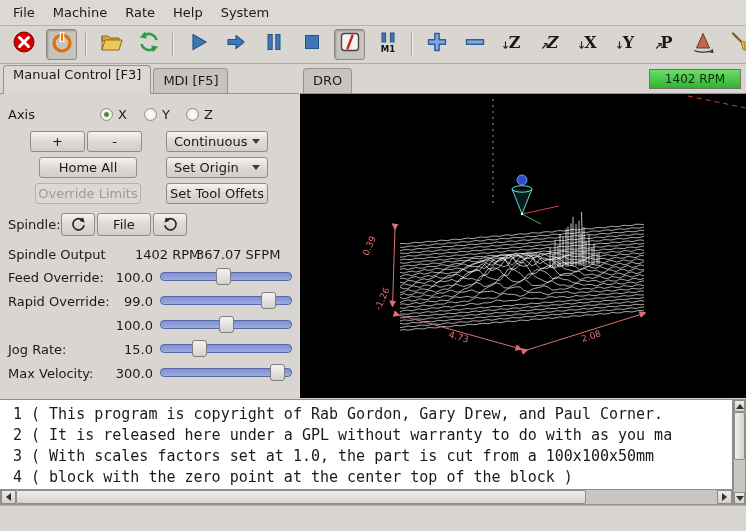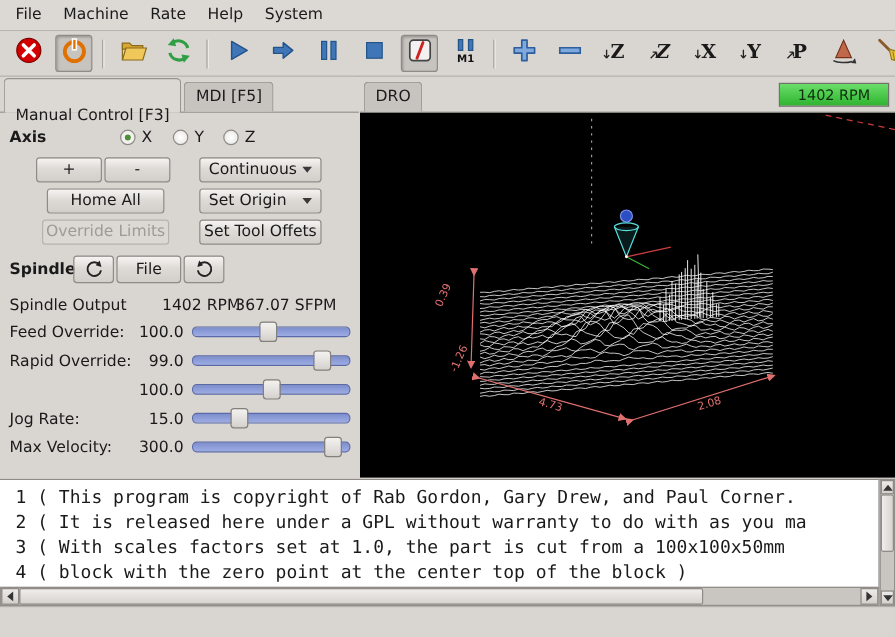--- a/index.html
+++ b/index.html
@@ -22,25 +22,25 @@
   .tsep{width:2px;height:24px;border-left:1px solid #a7a4a0;border-right:1px solid #f2f0ee;margin:0 1px;flex:none}
   .vl{font-family:"DejaVu Serif",serif;font-weight:bold;font-size:16px;fill:#1a1a1a;text-anchor:middle}
   .vl.it{font-style:italic}
   .m1t{font-family:"DejaVu Sans",sans-serif;font-weight:bold;font-size:8.5px;fill:#111;text-anchor:middle}
 
   
   .tabbar{position:absolute;top:0;left:0;right:0;height:30px;border-bottom:1px solid #979490;
           display:flex;align-items:flex-end;padding-left:3px}
   .tab{height:25px;padding:4px 9px 3px;background:#c7c4c0;border:1px solid #979490;border-bottom:none;
        border-radius:4px 4px 0 0;margin-right:2px;white-space:nowrap}
-  .tab.active{height:29px;padding-top:23px;background:#dcd9d5;margin-bottom:-1px;z-index:2;position:relative}
+  .tab.active{height:29px;padding-top:1px;background:#dcd9d5;margin-bottom:-1px;z-index:2;position:relative}
 
   
   #left{position:absolute;top:64px;left:0;width:299px;height:334px;background:#d9d6d2}
-  .bold{font-weight:bold}
+  .bold{font-weight:normal}
   .abs{position:absolute}
   .radio{display:flex;align-items:center;gap:5px}
   .rb{width:13px;height:13px;border-radius:50%;background:radial-gradient(#ffffff,#e6e4e1);
       border:1px solid #8f8c88;position:relative;flex:none}
   .rb.sel::after{content:"";position:absolute;inset:3px;border-radius:50%;background:#4e8f35}
   .btn{position:absolute;height:21px;background:linear-gradient(#f6f4f2,#dedbd7 45%,#d2cfcb);
        border:1px solid #8f8c88;border-radius:3px;display:flex;align-items:center;justify-content:center;
        font-size:13px;color:#1a1a1a}
   .btn.disabled{color:#9e9b96;background:#dcd9d5;border-color:#b6b3af}
   .combo{justify-content:flex-end;padding:0 7px}

